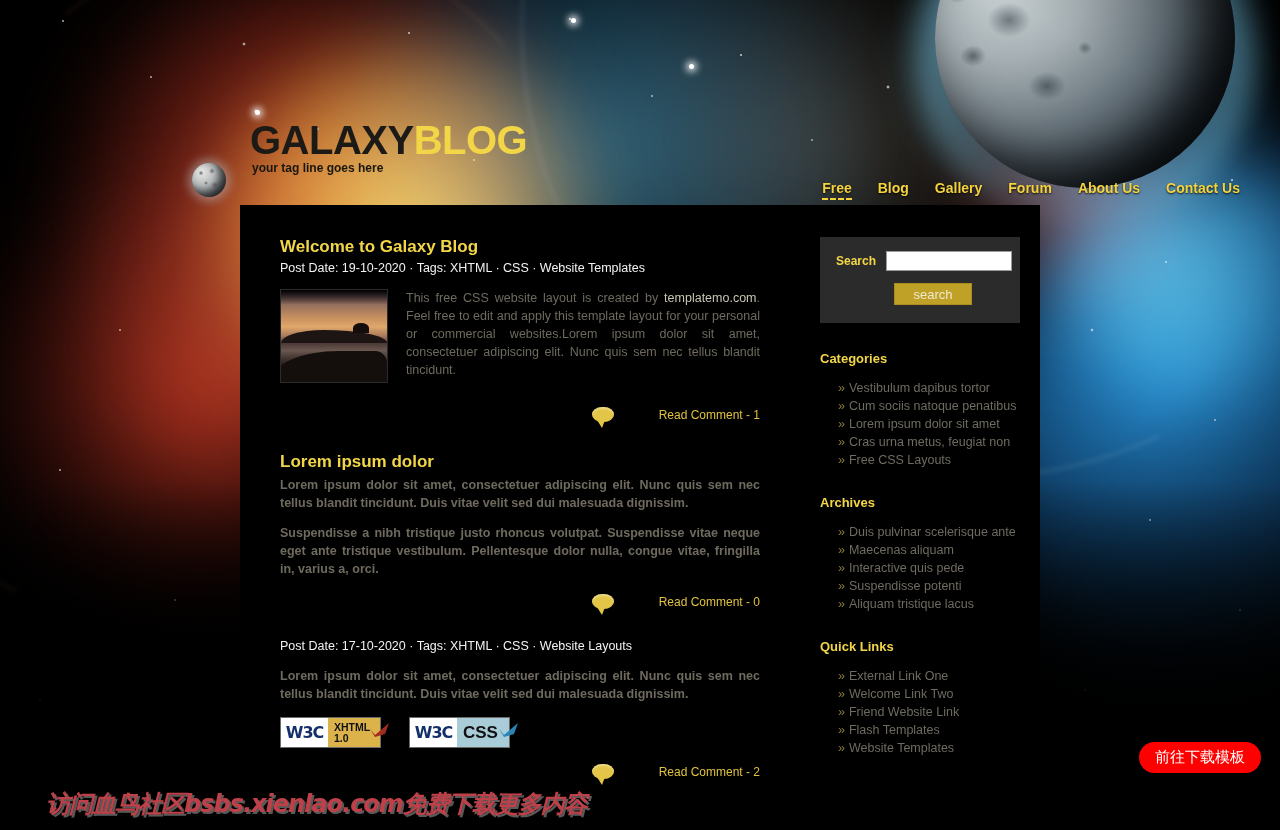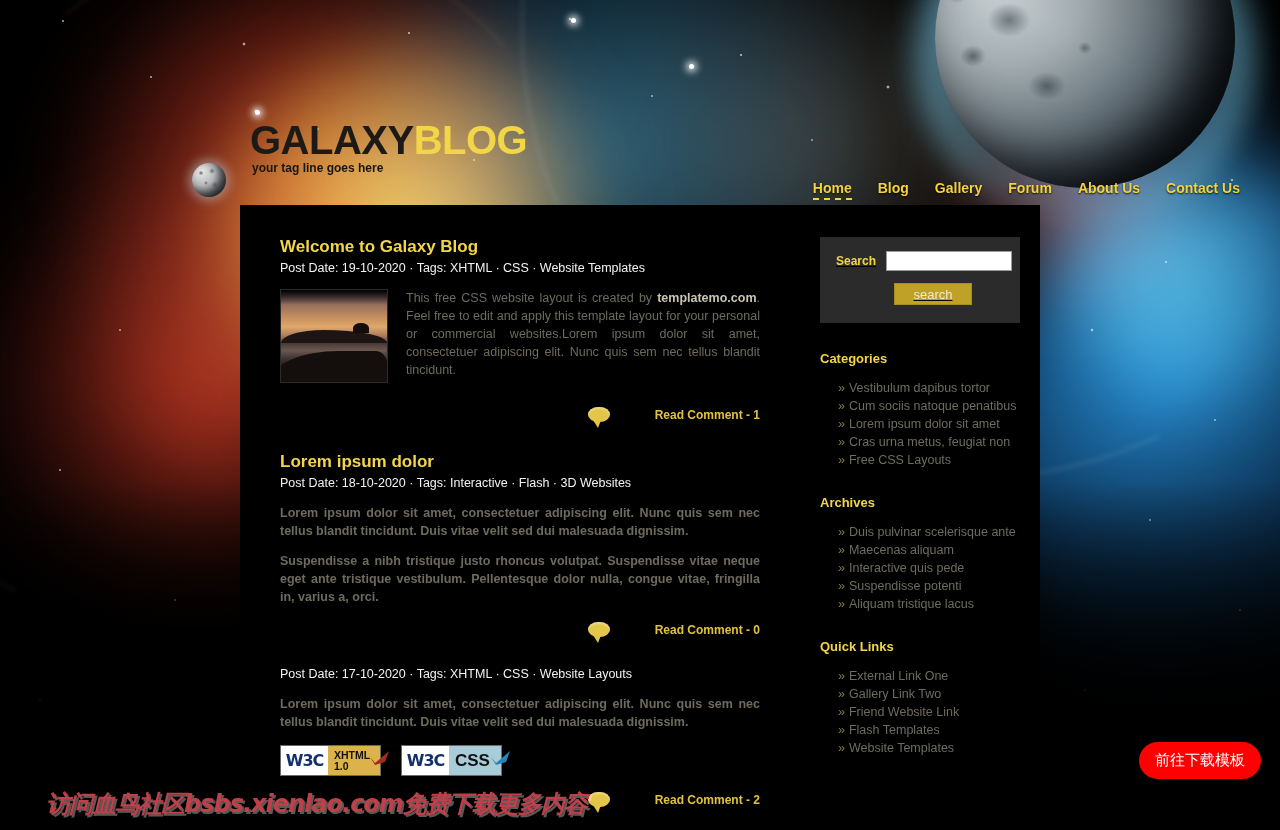--- a/index.html
+++ b/index.html
@@ -157,21 +157,21 @@
   #panel { position:absolute; left:240px; top:205px; width:800px; height:625px;
            background:#000; display:flex; }
   #content { width:560px; padding:32px 40px 0 40px; }
   #sidebar { width:240px; padding:32px 20px 0 20px; }
 
   .post { margin-bottom:30px; }
   .post-title { font-size:17px; font-weight:bold; color:#f2d648; margin-bottom:4px; }
   .post-meta { font-size:12.5px; color:#f2f2f2; margin-bottom:14px; }
   .post-body { font-size:12.5px; color:#6e6a5e; line-height:18px; text-align:justify; }
   .post-body p { margin-bottom:12px;font-weight:bold; }
-  .post-body strong { color:#c9c4b4; font-weight:bold; }
+  .post-body strong { color:#c9c4b4; font-weight:normal; }
   .thumb { float:left; width:108px; height:94px; margin:0 18px 8px 0;
            border:1px solid #2b2b2b;
            background:
              linear-gradient(to bottom, #000 0%, rgba(0,0,0,0) 16%),
              linear-gradient(to top, #140e0c 0%, rgba(20,14,12,0) 34%),
              linear-gradient(to bottom, #5b4a58 0%, #8e6a5c 14%, #c78f5f 30%, #e0a86a 40%, #a97a5c 50%, #4b3a36 58%, #6b5850 66%, #2e2422 86%, #120e0d 100%);
            position:relative; overflow:hidden; }
   .thumb .hill { position:absolute; left:0; right:0; top:44%; height:14%;
                  background:#1d1513; border-radius:40% 60% 0 0 / 100% 100% 0 0; }
   .thumb .tree { position:absolute; left:68%; top:36%; width:16px; height:10px;
@@ -181,58 +181,58 @@
   .clear { clear:both; }
 
   .comment-link { display:flex; align-items:center; justify-content:flex-end;
                   gap:8px; margin-top:16px; }
   .bubble { width:22px; height:15px; background:#e3c647; border-radius:50%/55%;
             position:relative; flex:none;
             box-shadow: inset 0 2px 2px rgba(255,255,255,.35); }
   .bubble::after { content:""; position:absolute; left:5px; bottom:-6px;
             width:0; height:0; border-left:5px solid transparent;
             border-right:3px solid transparent; border-top:8px solid #e3c647; }
-  .comment-link span { font-size:12px; font-weight:bold; color:#e0c23f;margin-left:37px; }
-
-  
-  .badges { display:flex; gap:20px; margin-top:14px; }
+  .comment-link span { font-size:12px; font-weight:normal; color:#e0c23f;margin-left:37px; }
+
+  
+  .badges { display:flex; gap:28px; margin-top:14px; }
   .badge { height:31px; display:flex; align-items:center; position:relative;
            border:1px solid #6a6a66; }
   .badge .w3c { width:47px; height:29px; background:#fff; color:#14306b;
                 font-family:"DejaVu Sans", sans-serif; font-weight:bold; font-size:16px;
                 display:flex; align-items:center; justify-content:center; letter-spacing:-1px; }
   .badge .lbl { height:29px; padding:0 6px; display:flex; flex-direction:column;
                 justify-content:center; font-size:10.5px; font-weight:bold;
                 color:#111; line-height:11px; }
   .badge-xhtml .lbl { background:#dcb34b; min-width:52px; }
   .badge-css .lbl  { background:#a8cdd8; min-width:52px; font-size:17px; }
   .tick { position:absolute; right:-11px; top:5px; width:22px; height:14px; }
 
   
-  .search-box { background:#2b2b2b; padding:14px 28px 18px 16px; margin-bottom:28px;text-decoration:underline; }
+  .search-box { background:#2b2b2b; padding:14px 28px 18px 16px; margin-bottom:28px; }
   .search-row { display:flex; align-items:center; gap:10px; }
   .search-label { font-size:12px; font-weight:bold; color:#f2d648; }
   .search-input { width:126px; height:20px; border:1px solid #9a9a9a; background:#fff;
                   font-size:12px; padding:0 4px; font-family:"Liberation Sans", sans-serif; }
   .search-btn { margin:12px 0 0 58px; width:78px; height:22px; background:#c0a127;
                 border:1px solid #a98d1f; color:#efe9d0; font-size:13px;
                 font-family:"Liberation Sans", sans-serif; cursor:pointer;
                 display:flex; align-items:center; justify-content:center; }
 
   .side-h { font-size:13px; font-weight:bold; color:#f2d648; margin-bottom:13px; }
   .side-list { list-style:none; margin:0 0 26px 18px; }
   .side-list li { font-size:12.5px; color:#6f6b60; line-height:18px; }
   .side-list li .chev { color:#8a7c3a; margin-right:4px; }
 
   
   #watermark { position:absolute; left:46px; top:788px; font-size:24px;
     font-weight:bold; font-style:italic; color:#c0404a;
     text-shadow:2px 2px 0 rgba(255,255,255,.35), -1px -1px 0 rgba(0,0,0,.6);
     font-family:"DejaVu Sans", sans-serif; white-space:nowrap; letter-spacing:-1px; }
-  #dl-btn { position:absolute; left:1139px; top:742px; width:122px; height:37px;
+  #dl-btn { position:absolute; left:1139px; top:742px; width:122px; height:31px;
     background:#fe0000; border-radius:19px; color:#fff; font-size:15px;
     font-family:"DejaVu Sans", sans-serif;
     display:flex; align-items:center; justify-content:center; cursor:pointer; }
 </style>
 </head>
 <body>
 
 <div id="bg">
   <div class="layer">
     <div class="neb neb-dust"></div>
@@ -264,21 +264,21 @@
   <div id="moon-small"></div>
   <div id="vignette"></div>
 </div>
 
 <div id="header">
   <div id="logo">
     <span class="dark">GALAXY</span><span class="gold">BLOG</span>
   </div>
   <div id="tagline">your tag line goes here</div>
   <div id="nav">
-    <a href="#" class="active">Home</a>
+    <a href="#" class="active">Free</a>
     <a href="#">Blog</a>
     <a href="#">Gallery</a>
     <a href="#">Forum</a>
     <a href="#">About Us</a>
     <a href="#">Contact Us</a>
   </div>
 </div>
 
 <div id="panel">
 
@@ -297,21 +297,20 @@
       </div>
       <div class="clear"></div>
       <div class="comment-link">
         <span class="bubble"></span>
         <span>Read Comment - 1</span>
       </div>
     </div>
 
     <div class="post">
       <div class="post-title">Lorem ipsum dolor</div>
-      <div class="post-meta">Post Date: 18-10-2020 · Tags: Interactive · Flash · 3D Websites</div>
       <div class="post-body">
         <p>Lorem ipsum dolor sit amet, consectetuer adipiscing elit. Nunc quis sem nec tellus blandit tincidunt. Duis vitae velit sed dui malesuada dignissim.</p>
         <p>Suspendisse a nibh tristique justo rhoncus volutpat. Suspendisse vitae neque eget ante tristique vestibulum. Pellentesque dolor nulla, congue vitae, fringilla in, varius a, orci.</p>
       </div>
       <div class="comment-link">
         <span class="bubble"></span>
         <span>Read Comment - 0</span>
       </div>
     </div>
 
@@ -373,21 +372,21 @@
       <li><span class="chev">»</span><span>Duis pulvinar scelerisque ante</span></li>
       <li><span class="chev">»</span><span>Maecenas aliquam</span></li>
       <li><span class="chev">»</span><span>Interactive quis pede</span></li>
       <li><span class="chev">»</span><span>Suspendisse potenti</span></li>
       <li><span class="chev">»</span><span>Aliquam tristique lacus</span></li>
     </ul>
 
     <div class="side-h">Quick Links</div>
     <ul class="side-list">
       <li><span class="chev">»</span><span>External Link One</span></li>
-      <li><span class="chev">»</span><span>Gallery Link Two</span></li>
+      <li><span class="chev">»</span><span>Welcome Link Two</span></li>
       <li><span class="chev">»</span><span>Friend Website Link</span></li>
       <li><span class="chev">»</span><span>Flash Templates</span></li>
       <li><span class="chev">»</span><span>Website Templates</span></li>
     </ul>
 
   </div>
 </div>
 
 <div id="watermark">访问血鸟社区bsbs.xienlao.com免费下载更多内容</div>
 <div id="dl-btn">前往下载模板</div>

